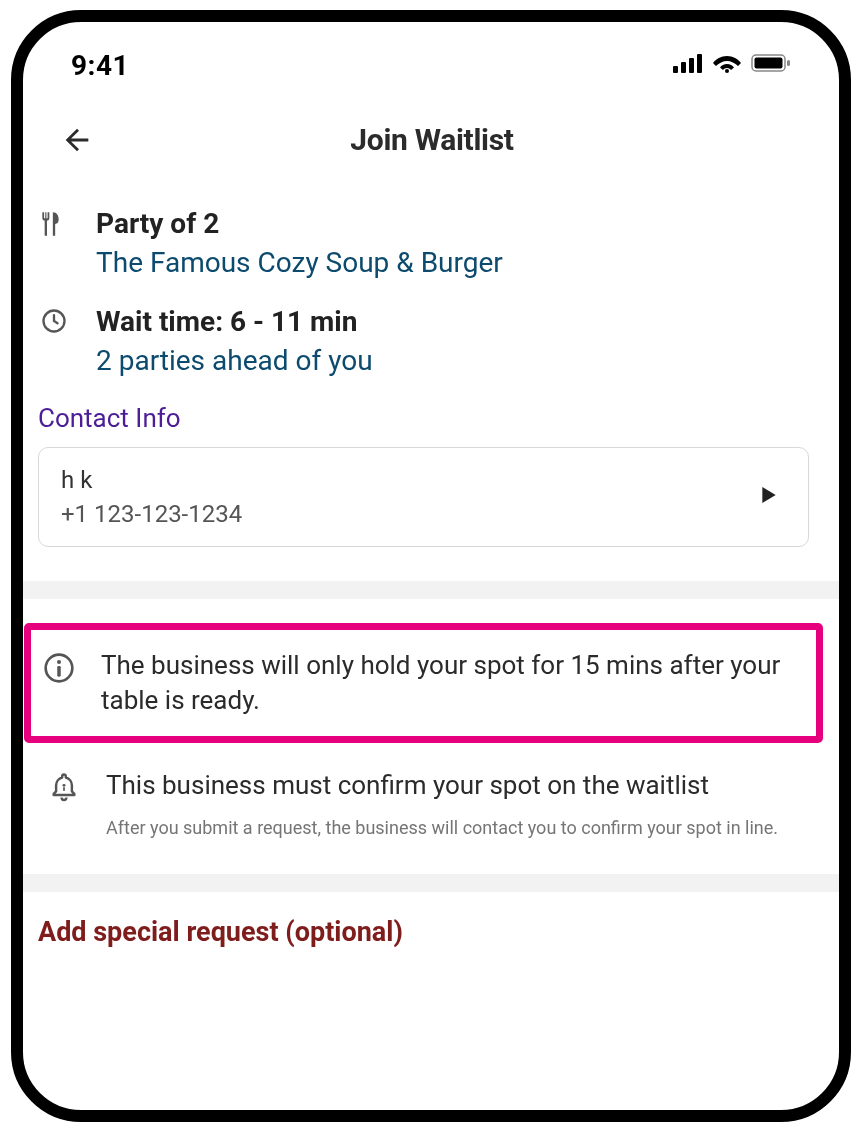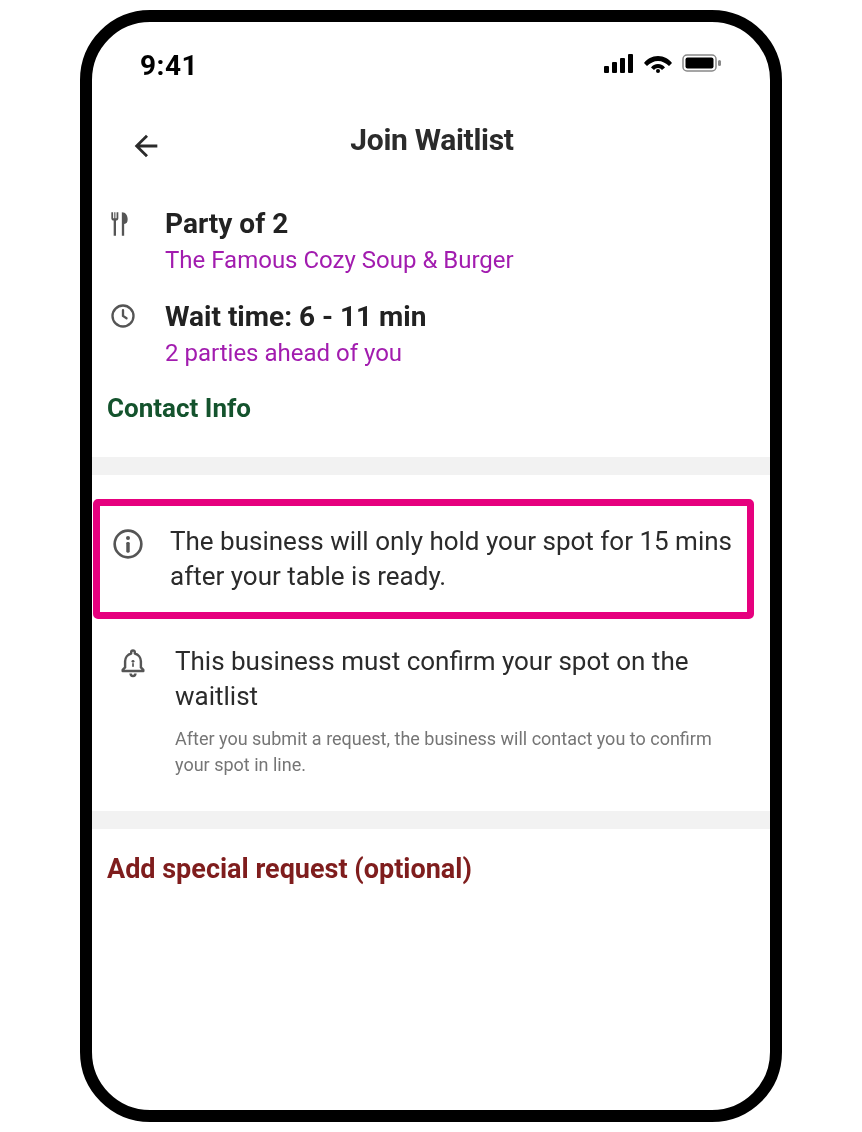--- a/index.html
+++ b/index.html
@@ -4,21 +4,21 @@
 <style>
   * { box-sizing: border-box; margin: 0; padding: 0; }
   body {
     font-family: -apple-system, BlinkMacSystemFont, "Segoe UI", Roboto, Helvetica, Arial, sans-serif;
     background: #fff;
     display: flex;
     justify-content: center;
     padding: 10px;
   }
   .device {
-    width: 702px;
+    width: 840px;
     height: 1112px;
     border: 12px solid #000;
     border-radius: 70px;
     background: #fff;
     overflow: hidden;
     position: relative;
   }
   .status-bar {
     display: flex;
     justify-content: space-between;
@@ -31,20 +31,21 @@
     font-weight: 700;
     letter-spacing: 0.5px;
   }
   .status-icons {
     display: flex;
     align-items: center;
     gap: 10px;
   }
   .nav-bar {
     display: flex;
+    align-items: center;
     padding: 30px 28px 20px 30px;
     position: relative;
   }
   .back-btn {
     position: absolute;
     left: 30px;
     display: flex;
     align-items: center;
     justify-content: center;
     width: 48px;
@@ -77,27 +78,27 @@
     flex-shrink: 0;
   }
   .info-text { flex: 1; }
   .info-title {
     font-size: 28px;
     font-weight: 700;
     color: #222;
     margin-bottom: 6px;
   }
   .info-sub {
-    font-size: 24px;
-    color: #a21caf;
+    font-size: 28px;
+    color: #0c4a6e;
   }
   .section-label {
     font-size: 26px;
-    font-weight: 700;
-    color: #14532d;
+    font-weight: 400;
+    color: #4c1d95;
     margin: 18px 0 14px 0;
   }
   .contact-card {
     border: 1.5px solid #d8d8d8;
     border-radius: 10px;
     padding: 18px 22px;
     display: flex;
     align-items: center;
     justify-content: space-between;
   }
@@ -222,20 +223,31 @@
             <path d="M12 7v5l3 2" fill="none" stroke="#555" stroke-width="2" stroke-linecap="round"></path>
           </svg>
       </div>
       <div class="info-text">
         <div class="info-title">Wait time: 6 - 11 min</div>
         <div class="info-sub">2 parties ahead of you</div>
       </div>
     </div>
 
     <div class="section-label">Contact Info</div>
+    <div class="contact-card">
+      <div class="contact-left">
+        <div class="contact-name">h k</div>
+        <div class="contact-phone">+1 123-123-1234</div>
+      </div>
+      <div class="contact-chevron">
+        <svg width="14" height="16" viewBox="0 0 10 12">
+            <path d="M0 0 L10 6 L0 12 Z" fill="#222"></path>
+          </svg>
+      </div>
+    </div>
 
     <div class="divider-gap"></div>
 
     <div class="notice-highlight">
       <div class="notice-row">
         <div class="notice-icon">
           <svg width="32" height="32" viewBox="0 0 24 24">
               <circle cx="12" cy="12" r="10" fill="none" stroke="#555" stroke-width="2"></circle>
               <circle cx="12" cy="7.5" r="1.5" fill="#555"></circle>
               <rect x="10.7" y="10.5" width="2.6" height="8" rx="1" fill="#555"></rect>

